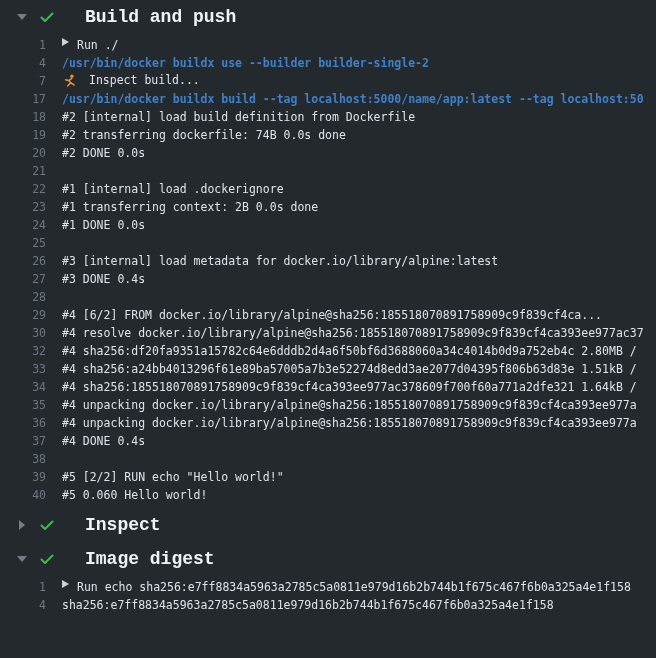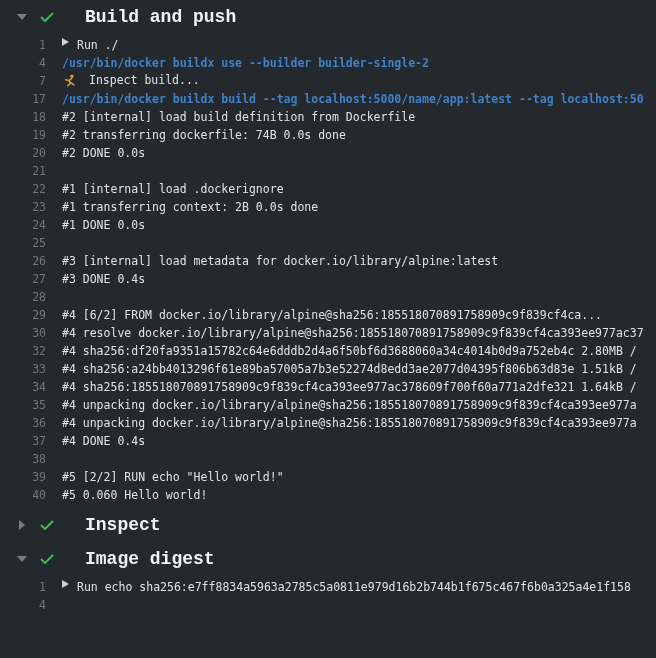--- a/index.html
+++ b/index.html
@@ -213,17 +213,18 @@
       </span>
       <span class="group-title">Image digest</span>
     </div>
     <div class="lines">
         <div class="line">
           <span class="num">1</span>
           <span class="content"><span class="tri-right"></span><span class="txt">Run echo sha256:e7ff8834a5963a2785c5a0811e979d16b2b744b1f675c467f6b0a325a4e1f158</span></span>
         </div>
         <div class="line">
           <span class="num">4</span>
+          <span class="content"><span class="txt">sha256:e7ff8834a5963a2785c5a0811e979d16b2b744b1f675c467f6b0a325a4e1f158</span></span>
         </div>
       </div>
   </div>
 
 </div>
 
 </body></html>

